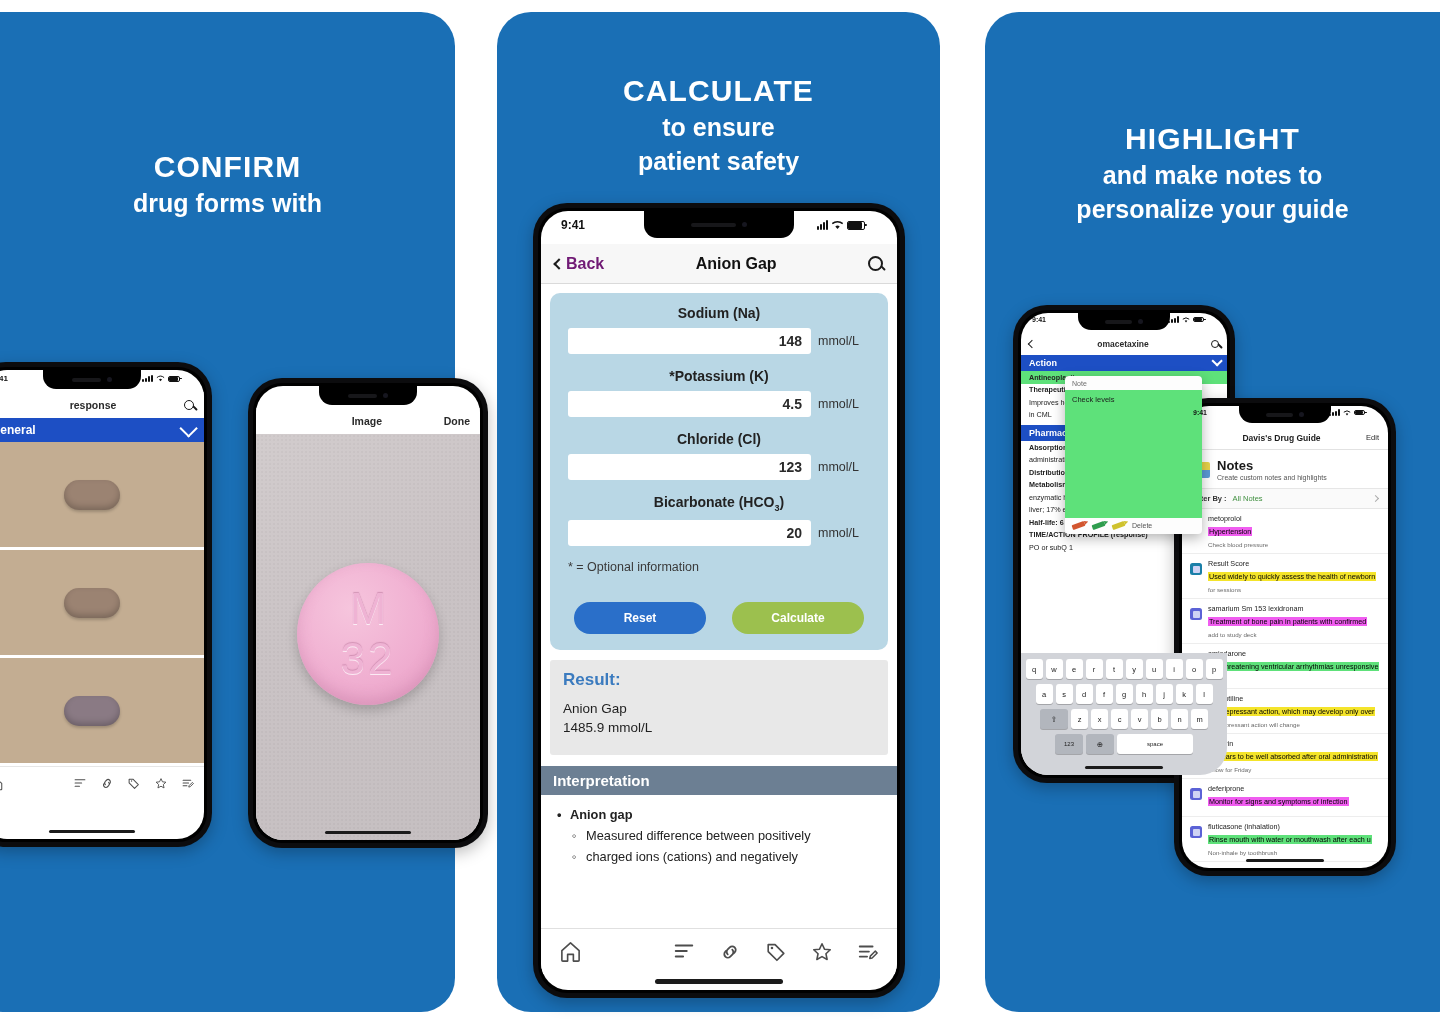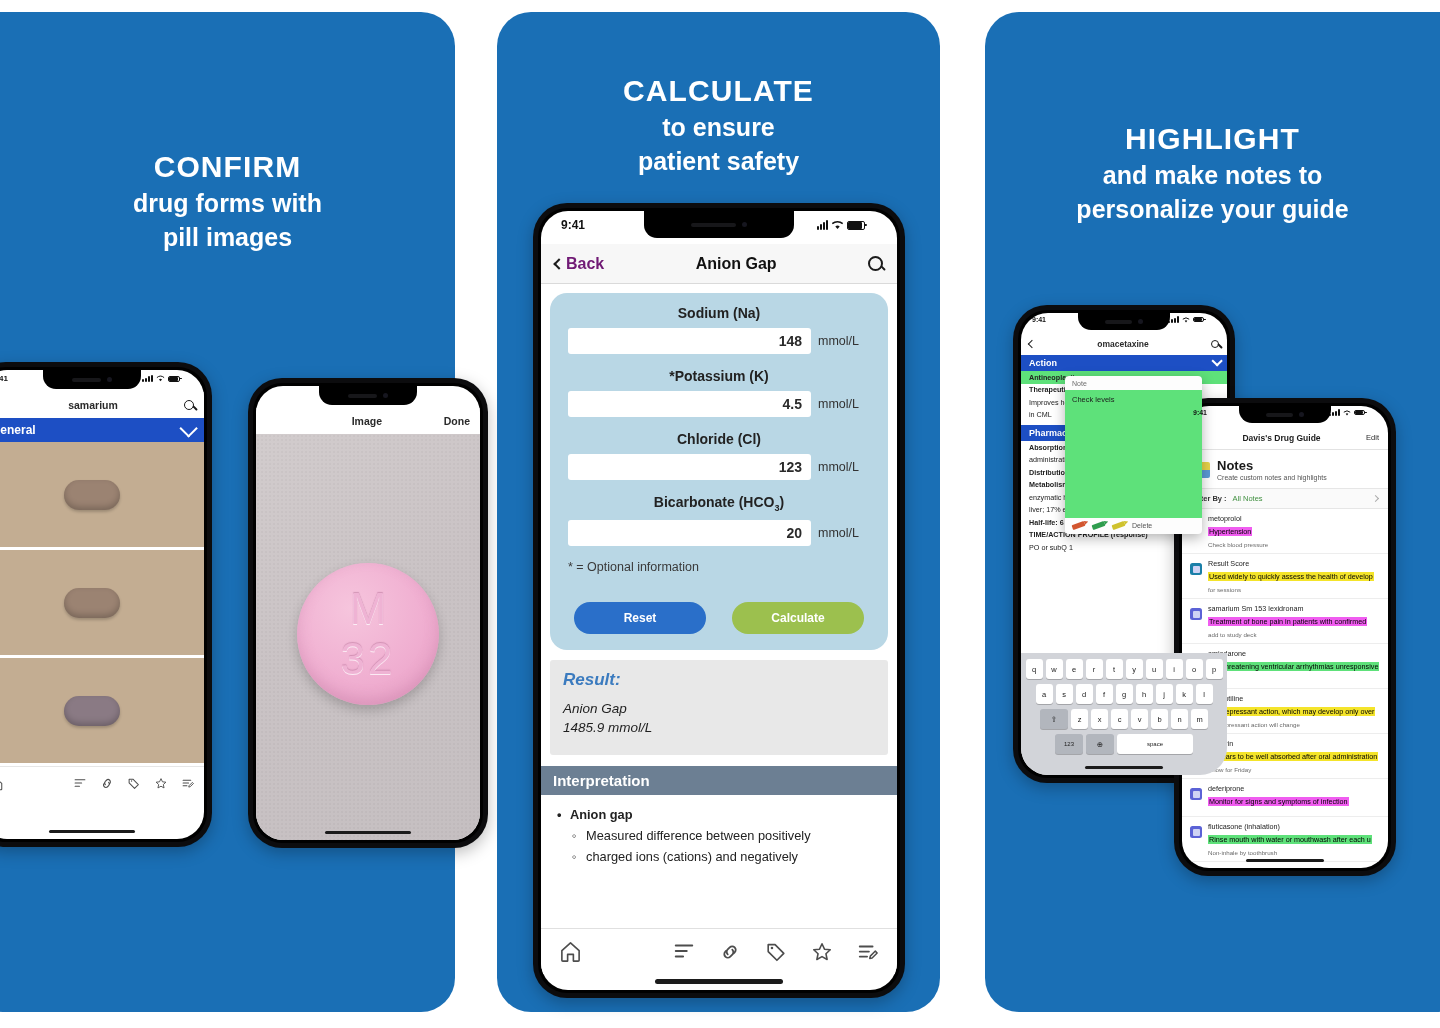--- a/index.html
+++ b/index.html
@@ -85,37 +85,37 @@
     display: flex; align-items: center; justify-content: space-between;
     padding: 0 14px; background: #f7f7f7; border-bottom: 1px solid #dadada;
     height: 40px;
   }
   .nav-back { display: flex; align-items: center; gap: 3px; color: #701a75; font-size: 16px; font-weight:600; }
   .chev-l { width:8px; height:8px; border-left:2.2px solid #1c1c1c; border-bottom:2.2px solid #1c1c1c; transform: rotate(45deg); }
   .nav-title { font-size: 16px; font-weight: 700; color: #111; }
   .mag { width:15px; height:15px; border:2.1px solid #1b1b1b; border-radius:50%; position:relative; }
   .mag::after { content:""; position:absolute; width:6px; height:2.1px; background:#1b1b1b; right:-5px; bottom:0px; transform: rotate(45deg); border-radius:2px; }
 
-  .calc-card { margin: 9px 9px 0; background: #b9d7e5; border-radius: 17px; padding: 12px 18px 16px; }
+  .calc-card { margin: 9px 9px 0; background: #b9d7e5; border-radius: 10px; padding: 12px 18px 16px; }
   .field-label { text-align: center; font-size: 14px; font-weight: 700; color: #222; margin-bottom: 7px; }
   .field-label sub { font-size: 9px; }
   .field-row { display: flex; align-items: center; gap: 7px; margin-bottom: 14px; }
   .field-input {
     flex: 1; background: #fff; border-radius: 3px; height: 26px;
     display: flex; align-items: center; justify-content: flex-end;
     padding-right: 9px; font-size: 14px; font-weight: 700; color: #2a2a2a;
   }
   .unit { font-size: 12.5px; color: #333; width: 52px; }
   .optional-note { font-size: 12.5px; color: #3a3a3a; margin: 2px 0 12px; }
   .btn-row { display: flex; gap: 26px; justify-content: center; }
   .btn { border-radius: 20px; padding: 9px 0; width: 132px; text-align: center; font-size: 12px; font-weight: 600; color: #fff; margin-top: 16px; }
   .btn.reset { background: #2a6fc9; }
   .btn.calculate { background: #9cc04e; }
 
-  .result-box { margin: 10px 9px 0; background: #e8e8e8; border-radius: 3px; padding: 10px 13px 18px; font-style: italic; }
+  .result-box { margin: 10px 9px 0; background: #e8e8e8; border-radius: 3px; padding: 10px 13px 18px; }
   .result-title { color: #3b7bbf; font-size: 17px; font-weight: 700; margin-bottom: 9px; }
   .result-line { font-size: 13.5px; color: #1f1f1f; line-height: 1.42; }
 
   .interp-header { margin-top: 11px; background: #6c7f93; color: #fff; font-size: 15px; font-weight: 600; padding: 6px 12px; }
   .interp-body { padding: 11px 14px 0; font-size: 12.8px; color: #222; line-height: 1.42; }
   .interp-body .b1 { font-weight: 700; position: relative; padding-left: 15px; }
   .interp-body .b1::before { content:"•"; position:absolute; left:2px; }
   .interp-body .b2 { position: relative; padding-left: 31px; margin-top: 3px; }
   .interp-body .b2::before { content:"◦"; position:absolute; left:17px; }
 
@@ -209,21 +209,20 @@
 </style>
 </head>
 <body>
 
 <div class="stage">
 
   <div class="panel" id="panel-1">
     <div class="headline" style="top:138px">
       <div class="h-main">CONFIRM</div>
       <div class="h-sub">drug forms with</div>
-      <div class="h-sub">pill images</div>
     </div>
   </div>
 
   <div class="phone" id="phone-p1a">
     <div class="bezel">
       <div class="screen">
         <div class="notch" style="width:98px;height:19px">
           <span class="speaker"></span>
           <span class="cam"></span>
         </div>
@@ -241,21 +240,21 @@
                 <path d="M1.2 3.3A7.4 7.4 0 0110.8 3.3" stroke="#111" stroke-width="1.3" fill="none"></path>
               </svg>
             <span class="batt" style="width:12px;height:6px">
                 <i style="width:88%"></i>
               </span>
           </span>
         </div>
         <div style="height:22px"></div>
         <div class="p1-nav">
           <span style="width:12px"></span>
-          <span class="t">samarium</span>
+          <span class="t">response</span>
           <span class="mag" style="width:10px;height:10px;border-width:1.5px"></span>
         </div>
         <div class="general-bar">
           <span>General</span>
           <span class="chev-d"></span>
         </div>
         <div class="pill-cell" style="height:108px">
             <span class="pill-oval"></span>
           </div>
         <div class="pill-cell" style="height:108px">
@@ -623,21 +622,21 @@
             <span class="note-txt">
               <span class="note-drug" style="display:block">metoprolol</span>
               <span class="note-hl" style="background:#f05cf0">Hypertension</span>
               <span class="note-note" style="display:block">Check blood pressure</span>
             </span>
           </div>
           <div class="note-item">
             <span class="note-sq teal"></span>
             <span class="note-txt">
               <span class="note-drug" style="display:block">Result Score</span>
-              <span class="note-hl" style="background:#f4e42a">Used widely to quickly assess the health of develop</span>
+              <span class="note-hl" style="background:#f4e42a">Used widely to quickly assess the health of newborn</span>
               <span class="note-note" style="display:block">for sessions</span>
             </span>
           </div>
           <div class="note-item">
             <span class="note-sq"></span>
             <span class="note-txt">
               <span class="note-drug" style="display:block">samarium Sm 153 lexidronam</span>
               <span class="note-hl" style="background:#f05cf0">Treatment of bone pain in patients with confirmed</span>
               <span class="note-note" style="display:block">add to study deck</span>
             </span>

